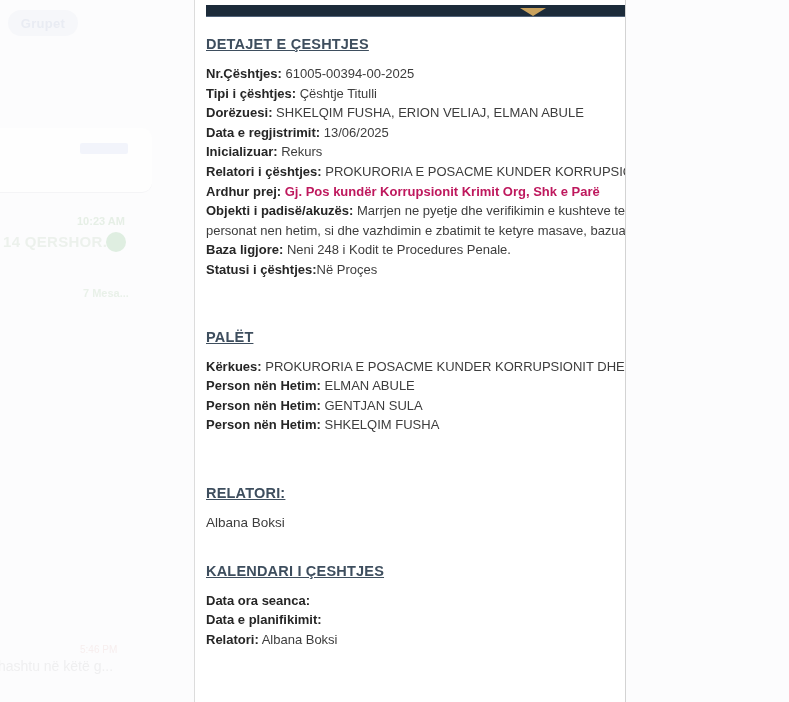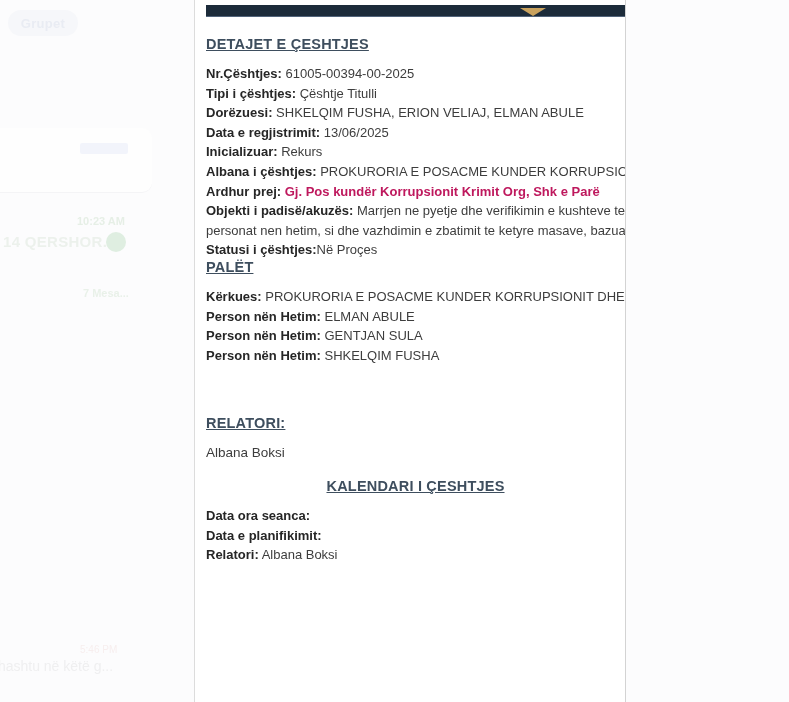--- a/index.html
+++ b/index.html
@@ -60,23 +60,23 @@
   }
   .content{
     position:absolute;left:0;top:0;right:0;
     padding:37px 0 0 11px;
   }
   .section-title{
     font-size:14.5px;line-height:15px;font-weight:bold;color:#3e4e5e;
     text-decoration:underline;letter-spacing:.2px;margin:0 0 12px 0;
     white-space:nowrap;
   }
-  .mt50{}
+  .mt50{margin-top:50px;}
   .mt51{margin-top:51px;}
-  .mt28{margin-top:16px;text-align:center;}
+  .mt28{margin-top:31px;}
   .row{
     font-size:13px;line-height:19.6px;white-space:nowrap;color:#3d3d3d;
   }
   .lbl{font-weight:bold;color:#262626;white-space:pre;}
   .val{white-space:pre;}
   .val-bold{font-weight:bold;color:#be185d;}
   .plain{font-size:13.5px;line-height:19.6px;color:#3d3d3d;}
 </style>
 </head>
 <body>
@@ -100,24 +100,25 @@
 
   <div class="content">
 
     <div class="section-title">DETAJET E ÇESHTJES</div>
 
     <div class="row"><span class="lbl">Nr.Çështjes:</span><span class="val"> 61005-00394-00-2025</span></div>
     <div class="row"><span class="lbl">Tipi i çështjes:</span><span class="val"> Çështje Titulli</span></div>
     <div class="row"><span class="lbl">Dorëzuesi:</span><span class="val"> SHKELQIM FUSHA, ERION VELIAJ, ELMAN ABULE</span></div>
     <div class="row"><span class="lbl">Data e regjistrimit:</span><span class="val"> 13/06/2025</span></div>
     <div class="row"><span class="lbl">Inicializuar:</span><span class="val"> Rekurs</span></div>
-    <div class="row"><span class="lbl">Albana i çështjes:</span><span class="val"> PROKURORIA E POSACME KUNDER KORRUPSIONIT</span></div>
+    <div class="row"><span class="lbl">Relatori i çështjes:</span><span class="val"> PROKURORIA E POSACME KUNDER KORRUPSIONIT</span></div>
     <div class="row"><span class="lbl">Ardhur prej:</span><span class="val val-bold"> Gj. Pos kundër Korrupsionit Krimit Org, Shk e Parë</span></div>
     <div class="row"><span class="lbl">Objekti i padisë/akuzës:</span><span class="val"> Marrjen ne pyetje dhe verifikimin e kushteve te</span></div>
     <div class="row"><span class="lbl"></span><span class="val">personat nen hetim, si dhe vazhdimin e zbatimit te ketyre masave, bazuar</span></div>
+    <div class="row"><span class="lbl">Baza ligjore:</span><span class="val"> Neni 248 i Kodit te Procedures Penale.</span></div>
     <div class="row"><span class="lbl">Statusi i çështjes:</span><span class="val">Në Proçes</span></div>
 
     <div class="section-title mt50">PALËT</div>
 
     <div class="row"><span class="lbl">Kërkues:</span><span class="val"> PROKURORIA E POSACME KUNDER KORRUPSIONIT DHE</span></div>
     <div class="row"><span class="lbl">Person nën Hetim:</span><span class="val"> ELMAN ABULE</span></div>
     <div class="row"><span class="lbl">Person nën Hetim:</span><span class="val"> GENTJAN SULA</span></div>
     <div class="row"><span class="lbl">Person nën Hetim:</span><span class="val"> SHKELQIM FUSHA</span></div>
 
     <div class="section-title mt51">RELATORI:</div>

